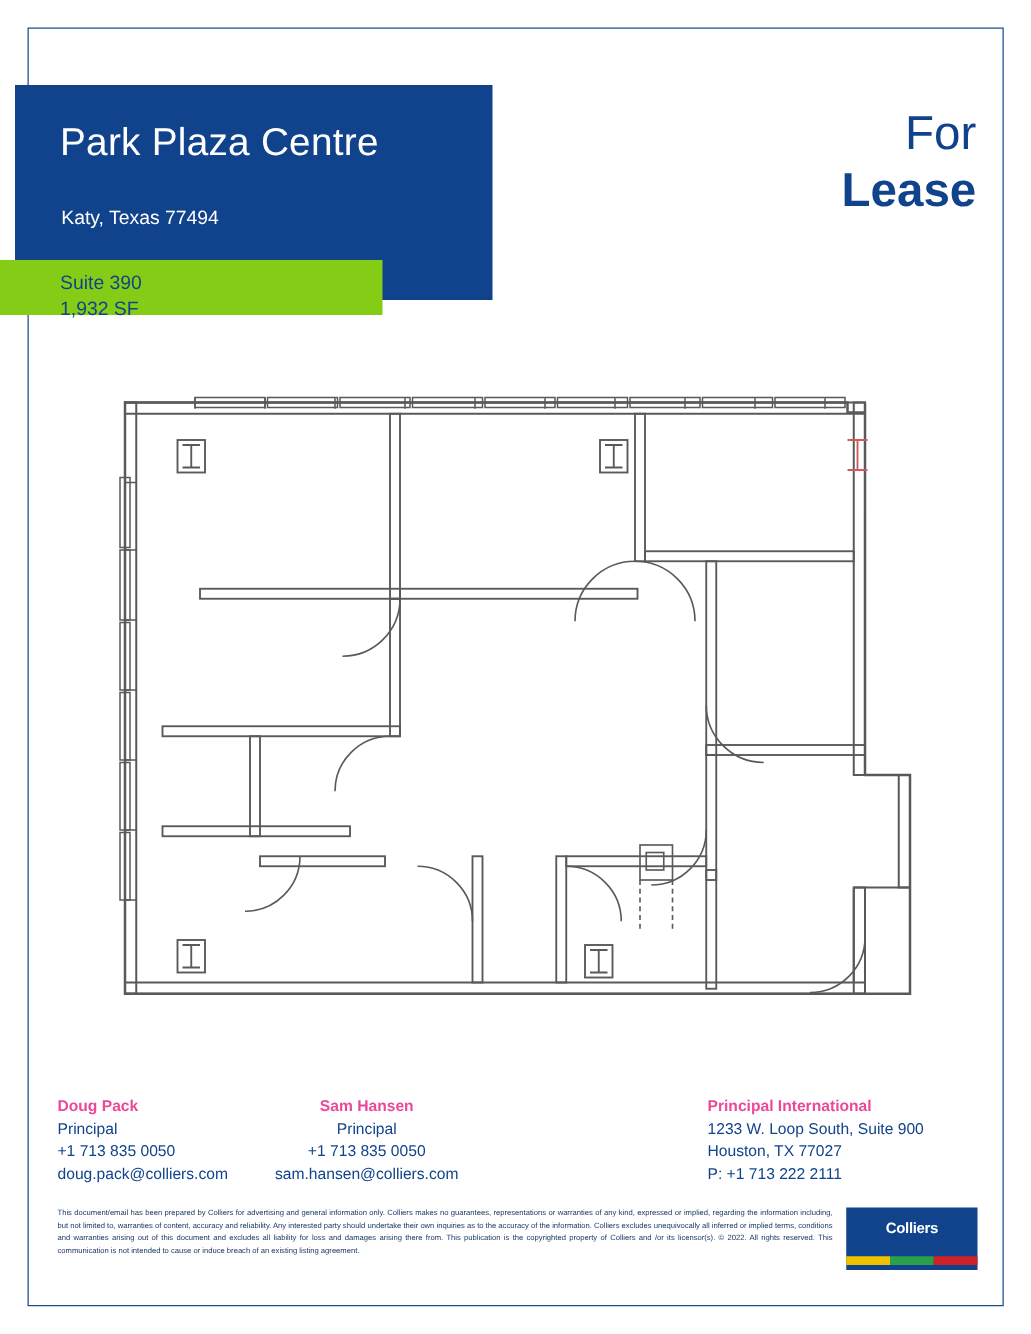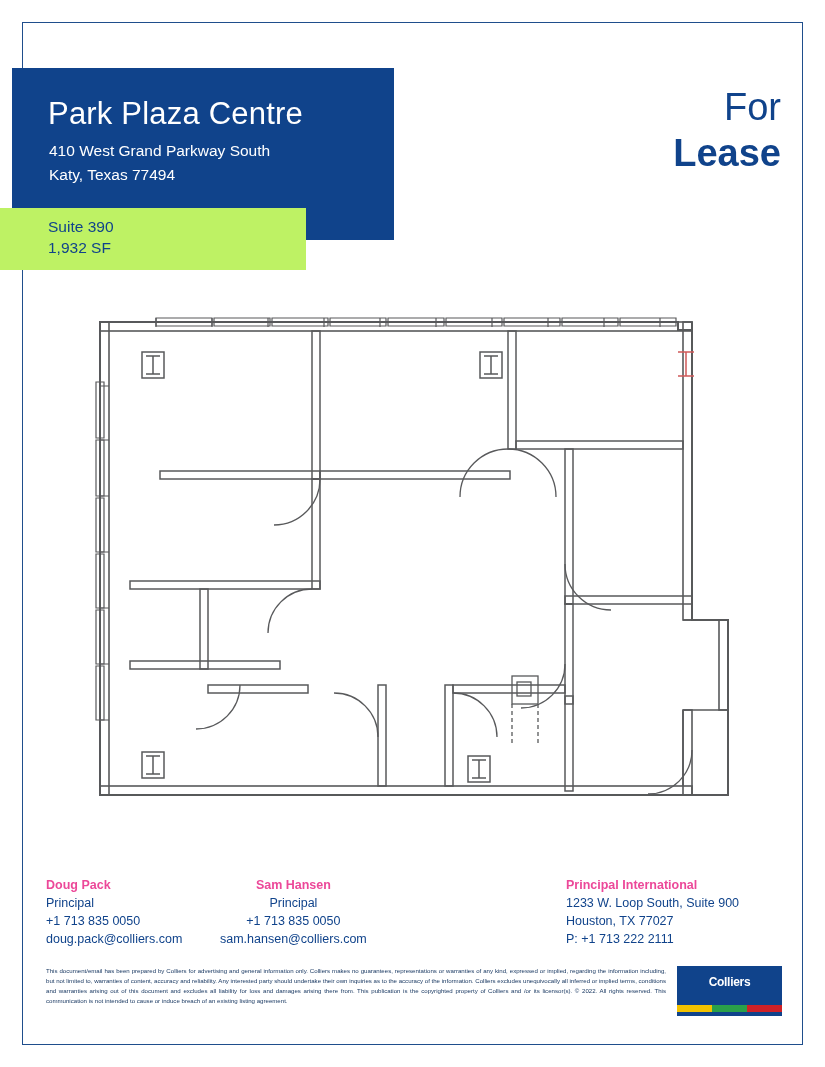--- a/index.html
+++ b/index.html
@@ -55,22 +55,22 @@
     left: 37px; top: 98px;
     font-size: 15.5px;
     color: #ffffff;
     font-weight: 400;
     white-space: nowrap;
   }
   
   .suite-block {
     position: absolute;
     left: 0px; top: 208px;
-    width: 306px; height: 62px;
-    background: #bef264;
+    width: 306px; height: 44px;
+    background: #84cc16;
   }
   .suite-name {
     position: absolute;
     left: 48px; top: 10px;
     font-size: 15.5px;
     color: #10438b;
     white-space: nowrap;
   }
   .suite-size {
     position: absolute;
@@ -166,21 +166,20 @@
 </style>
 </head>
 <body>
 
 <div class="page">
 
   <div class="frame"></div>
 
   <div class="header-block">
     <div class="header-title">Park Plaza Centre</div>
-    <div class="header-addr1">410 West Grand Parkway South</div>
     <div class="header-addr2">Katy, Texas 77494</div>
   </div>
 
   <div class="suite-block">
     <div class="suite-name">Suite 390</div>
     <div class="suite-size">1,932 SF</div>
   </div>
 
   <div class="for-word">For</div>
   <div class="lease-word">Lease</div>

